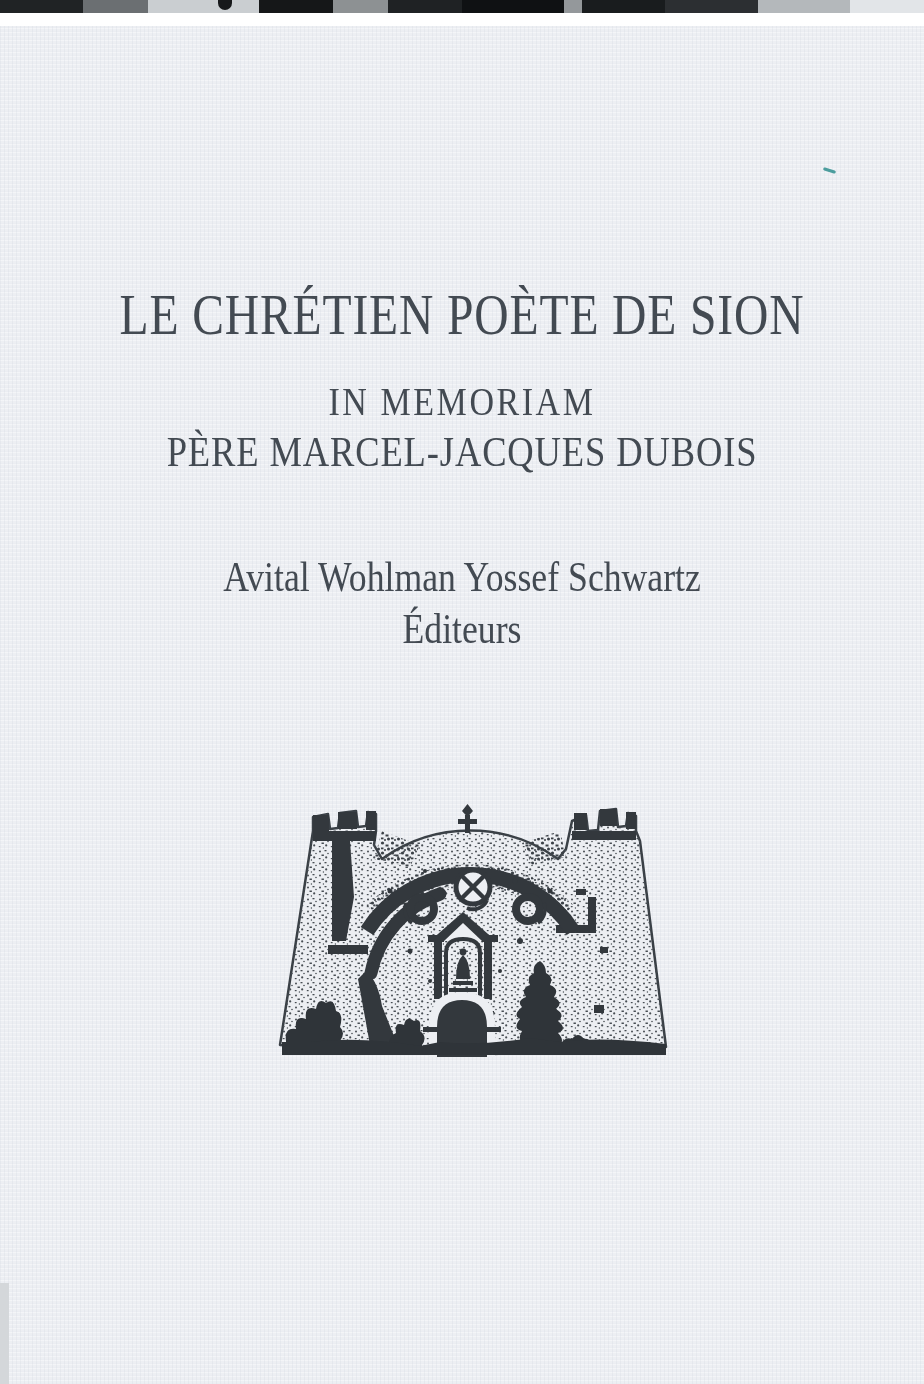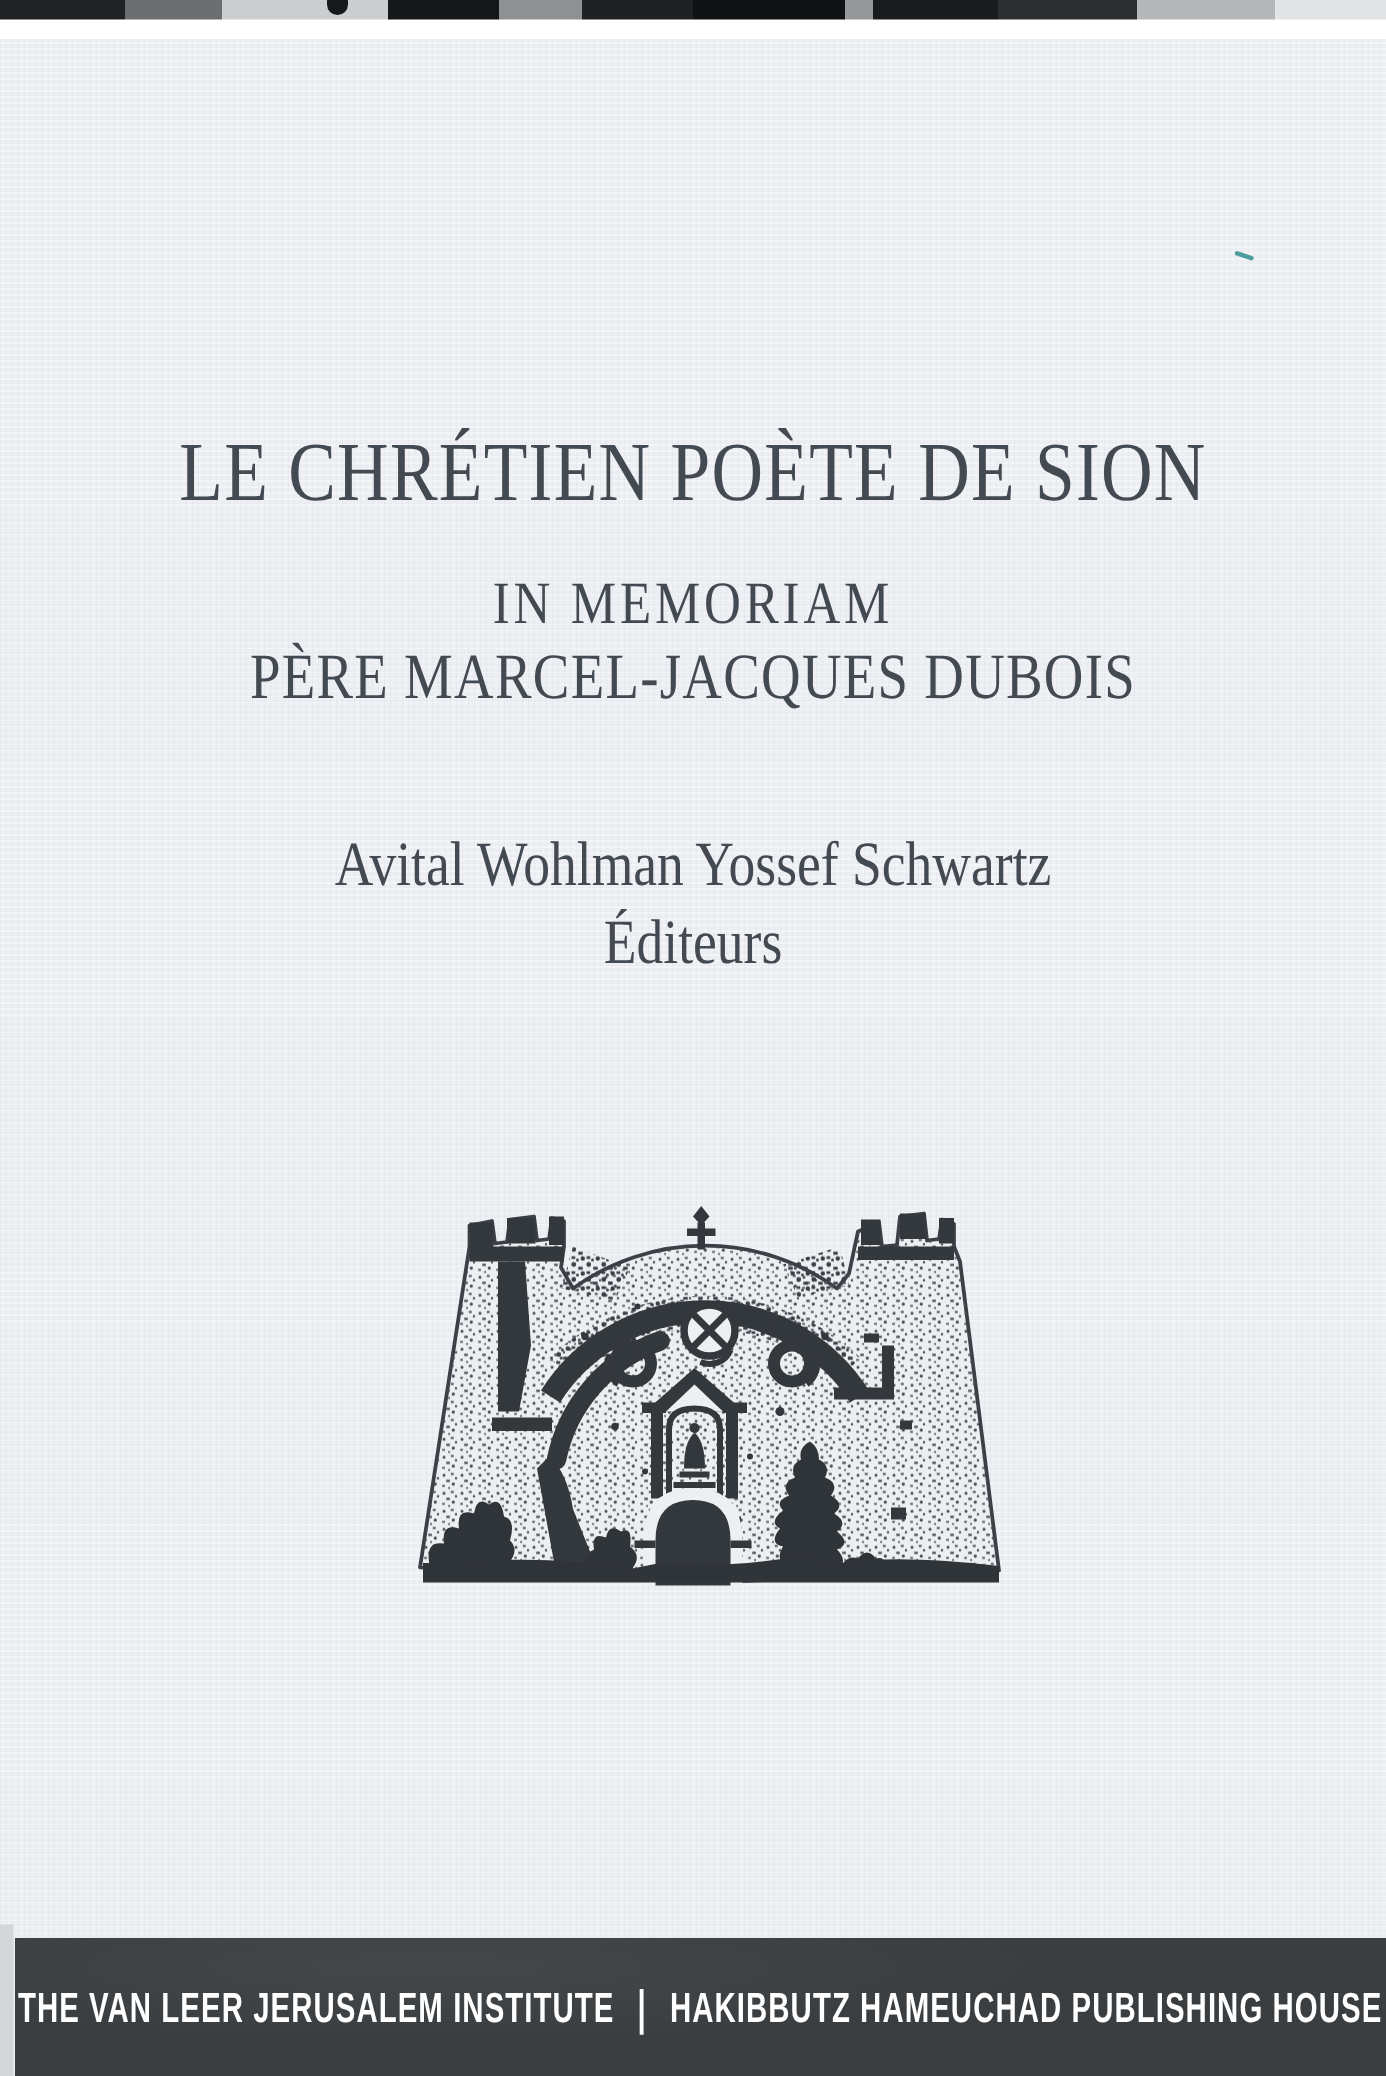--- a/index.html
+++ b/index.html
@@ -188,24 +188,17 @@
           <circle cx="250" cy="140" r="3"></circle>
         <circle cx="230" cy="170" r="2"></circle>
           <circle cx="160" cy="180" r="2"></circle>
         <circle cx="245" cy="80" r="2.5"></circle>
           <circle cx="155" cy="70" r="2"></circle>
         <circle cx="120" cy="90" r="2.5"></circle>
           <circle cx="280" cy="90" r="2.5"></circle>
       </g>
     </svg>
 
-    <div class="banner">
-      <div class="banner-inner">
-        <span>THE VAN LEER JERUSALEM INSTITUTE</span>
-        <span class="banner-sep">|</span>
-        <span>HAKIBBUTZ HAMEUCHAD PUBLISHING HOUSE</span>
-      </div>
-    </div>
 
     <div class="cover-bottom"></div>
     <div class="left-edge"></div>
   </div>
 </div>
 
 </body></html>

